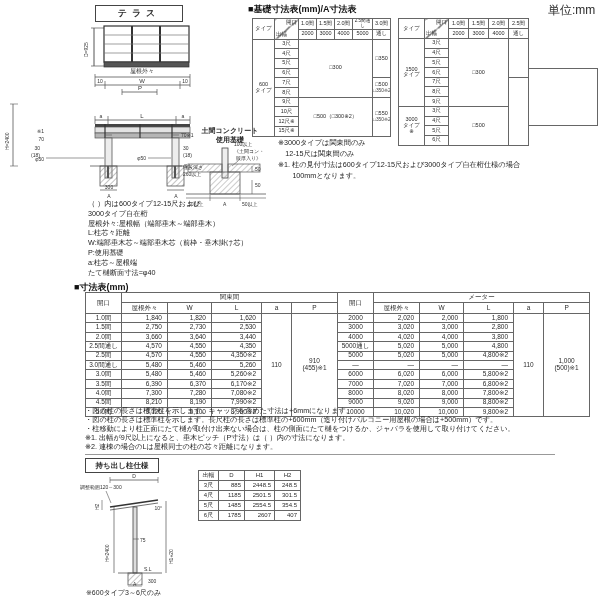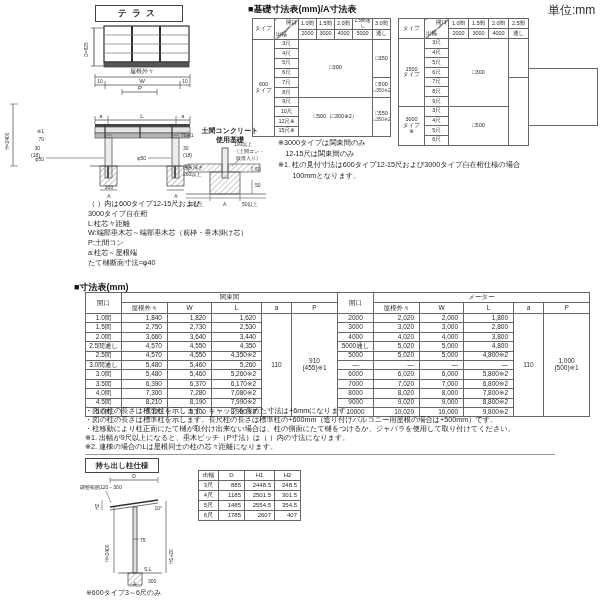--- a/index.html
+++ b/index.html
@@ -326,23 +326,24 @@
   <div class="abs notes" style="left:278px;top:137px;width:320px;line-height:11px;">
     <div>※3000タイプは関東間のみ</div>
     <div>　12-15尺は関東間のみ</div>
     <div>※1. 柱の見付寸法は600タイプ12-15尺および3000タイプ自在桁仕様の場合</div>
     <div>　　100mmとなります。</div>
   </div>
 
   <div class="abs legend" style="left:88px;top:199px;width:240px;">
     <div>（ ）内は600タイプ12-15尺および</div>
     <div>3000タイプ自在桁</div>
+    <div>屋根外々:屋根幅（端部垂木～端部垂木）</div>
     <div>L:柱芯々距離</div>
     <div>W:端部垂木芯～端部垂木芯（前枠・垂木掛け芯）</div>
-    <div>P:土間コン</div>
+    <div>P:使用基礎</div>
     <div>a:柱芯～屋根端</div>
     <div>たて樋断面寸法=φ40</div>
   </div>
 
   <div class="abs sect-title" style="left:74px;top:281px;">■寸法表(mm)</div>
   <table class="abs dtable" id="dimtable" style="left:85px;top:292px;width:504px;">
     <colgroup>
       <col style="width:36px">
         <col style="width:46px">
         <col style="width:44px">

